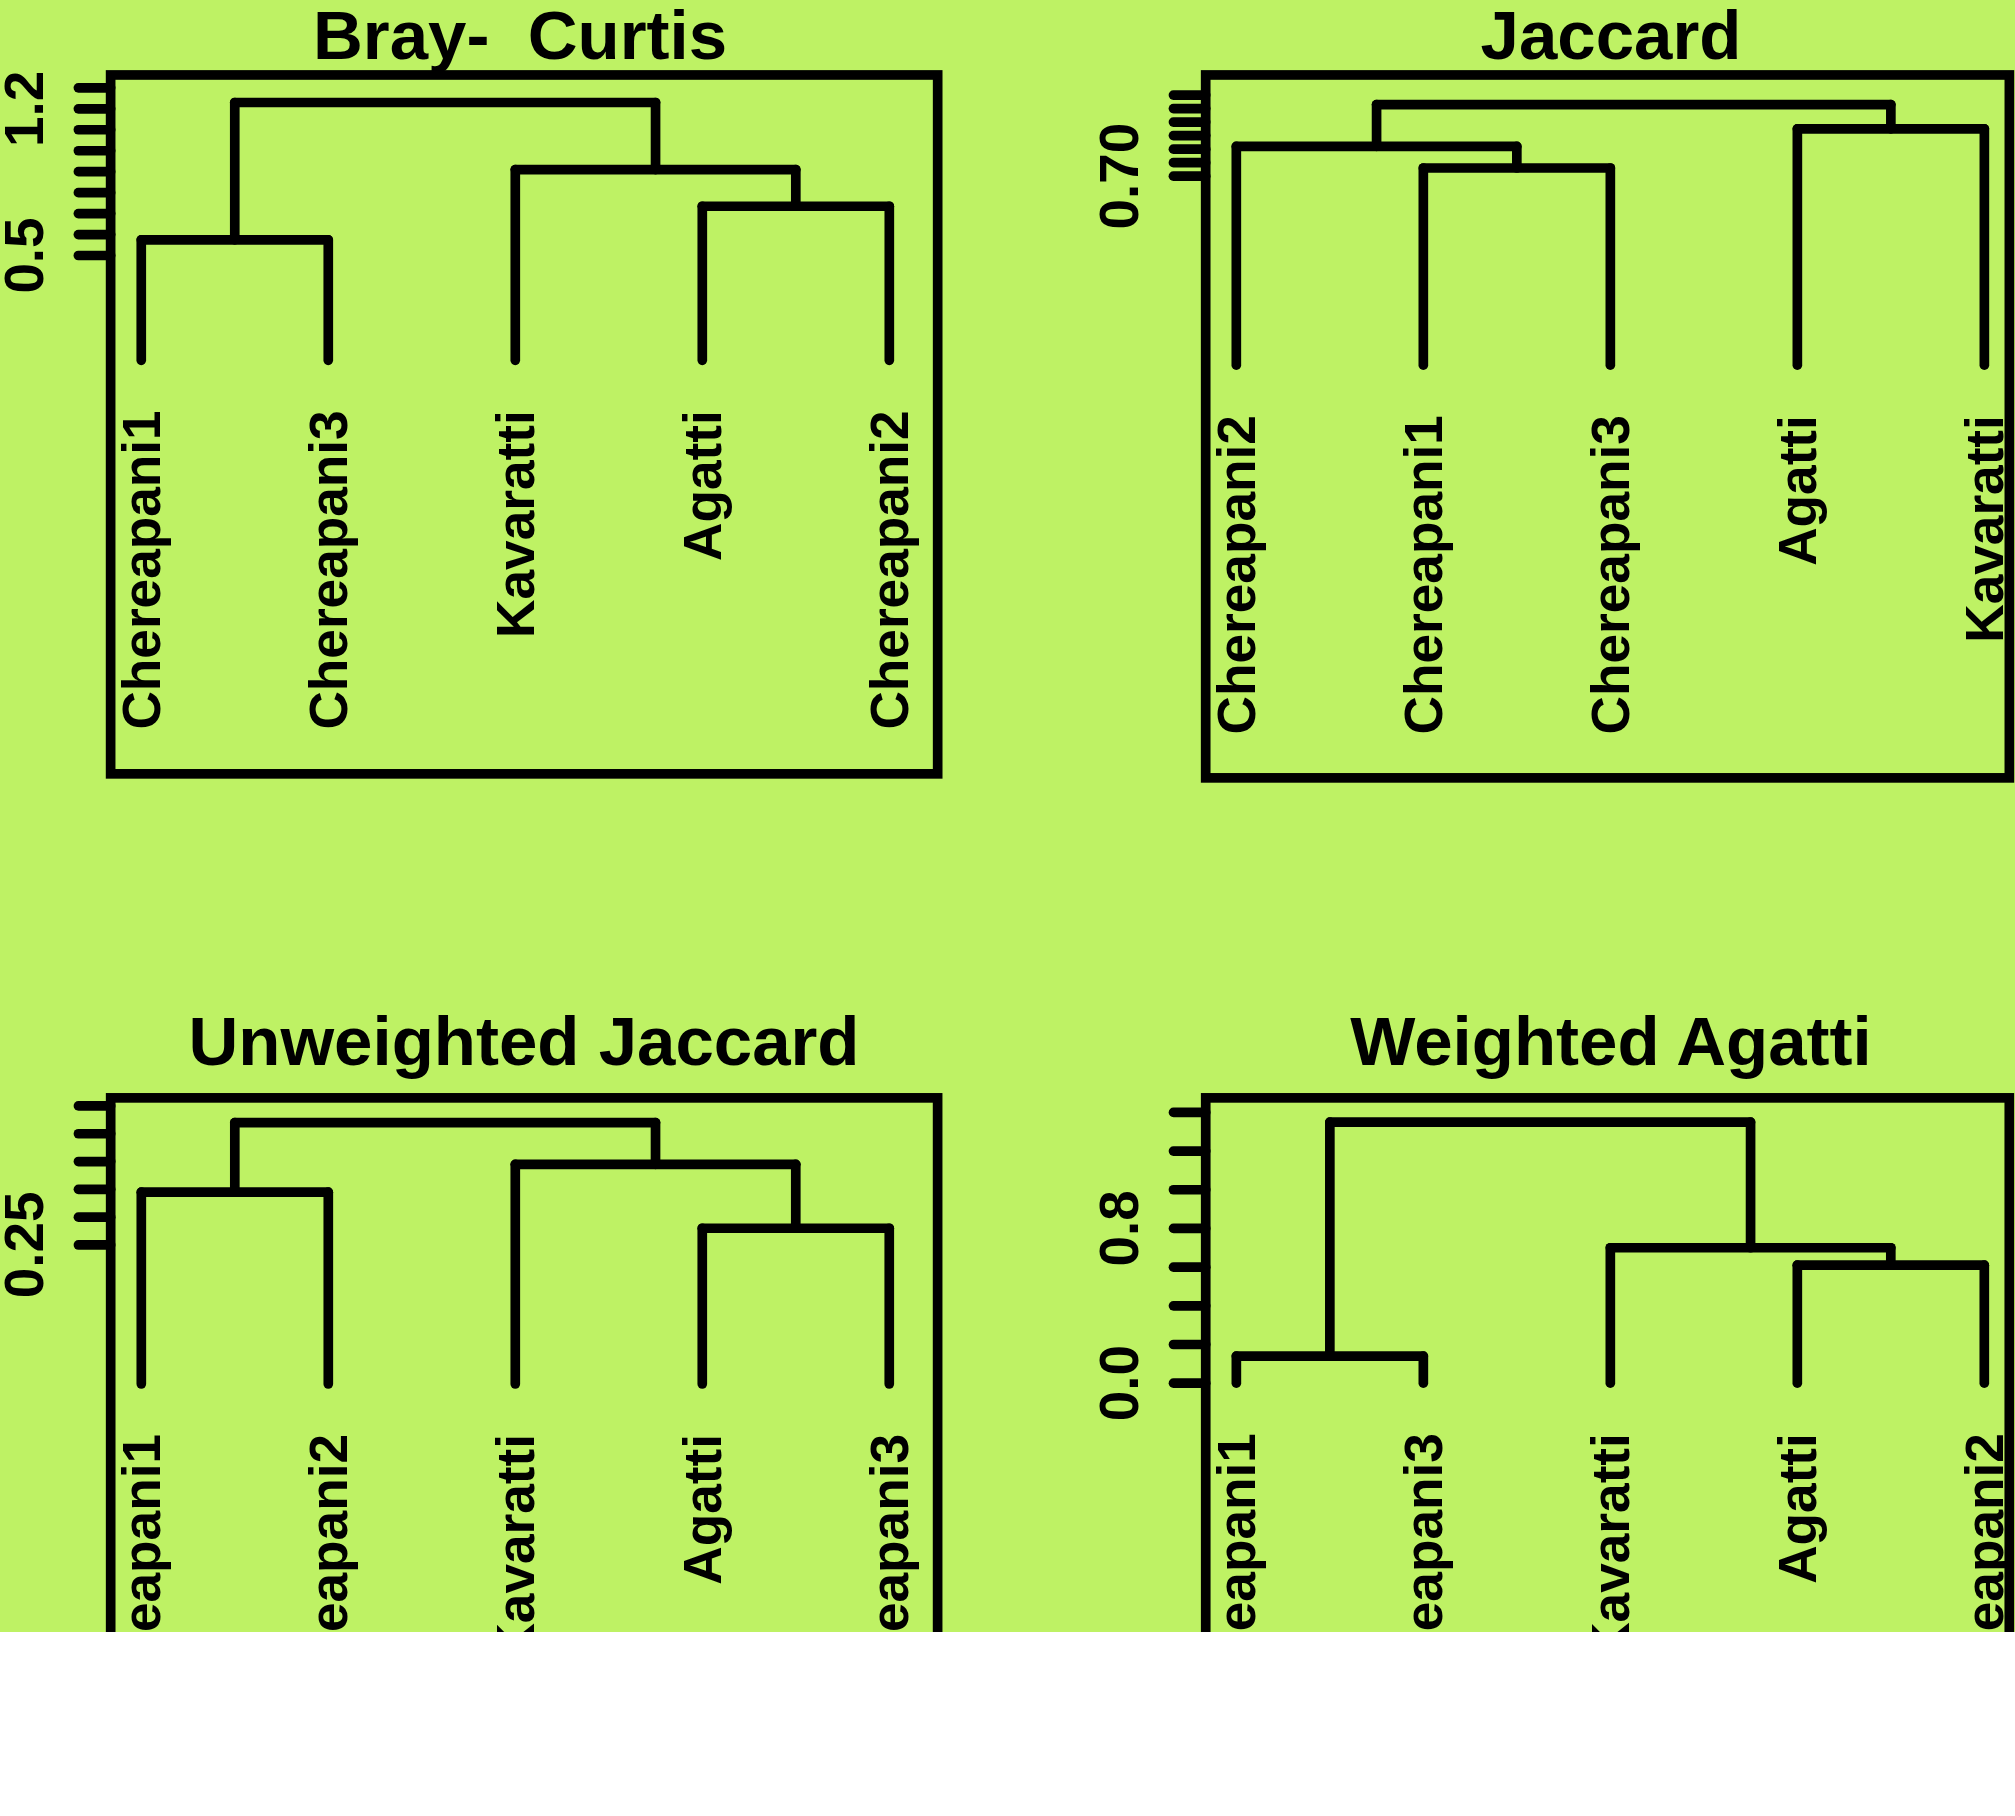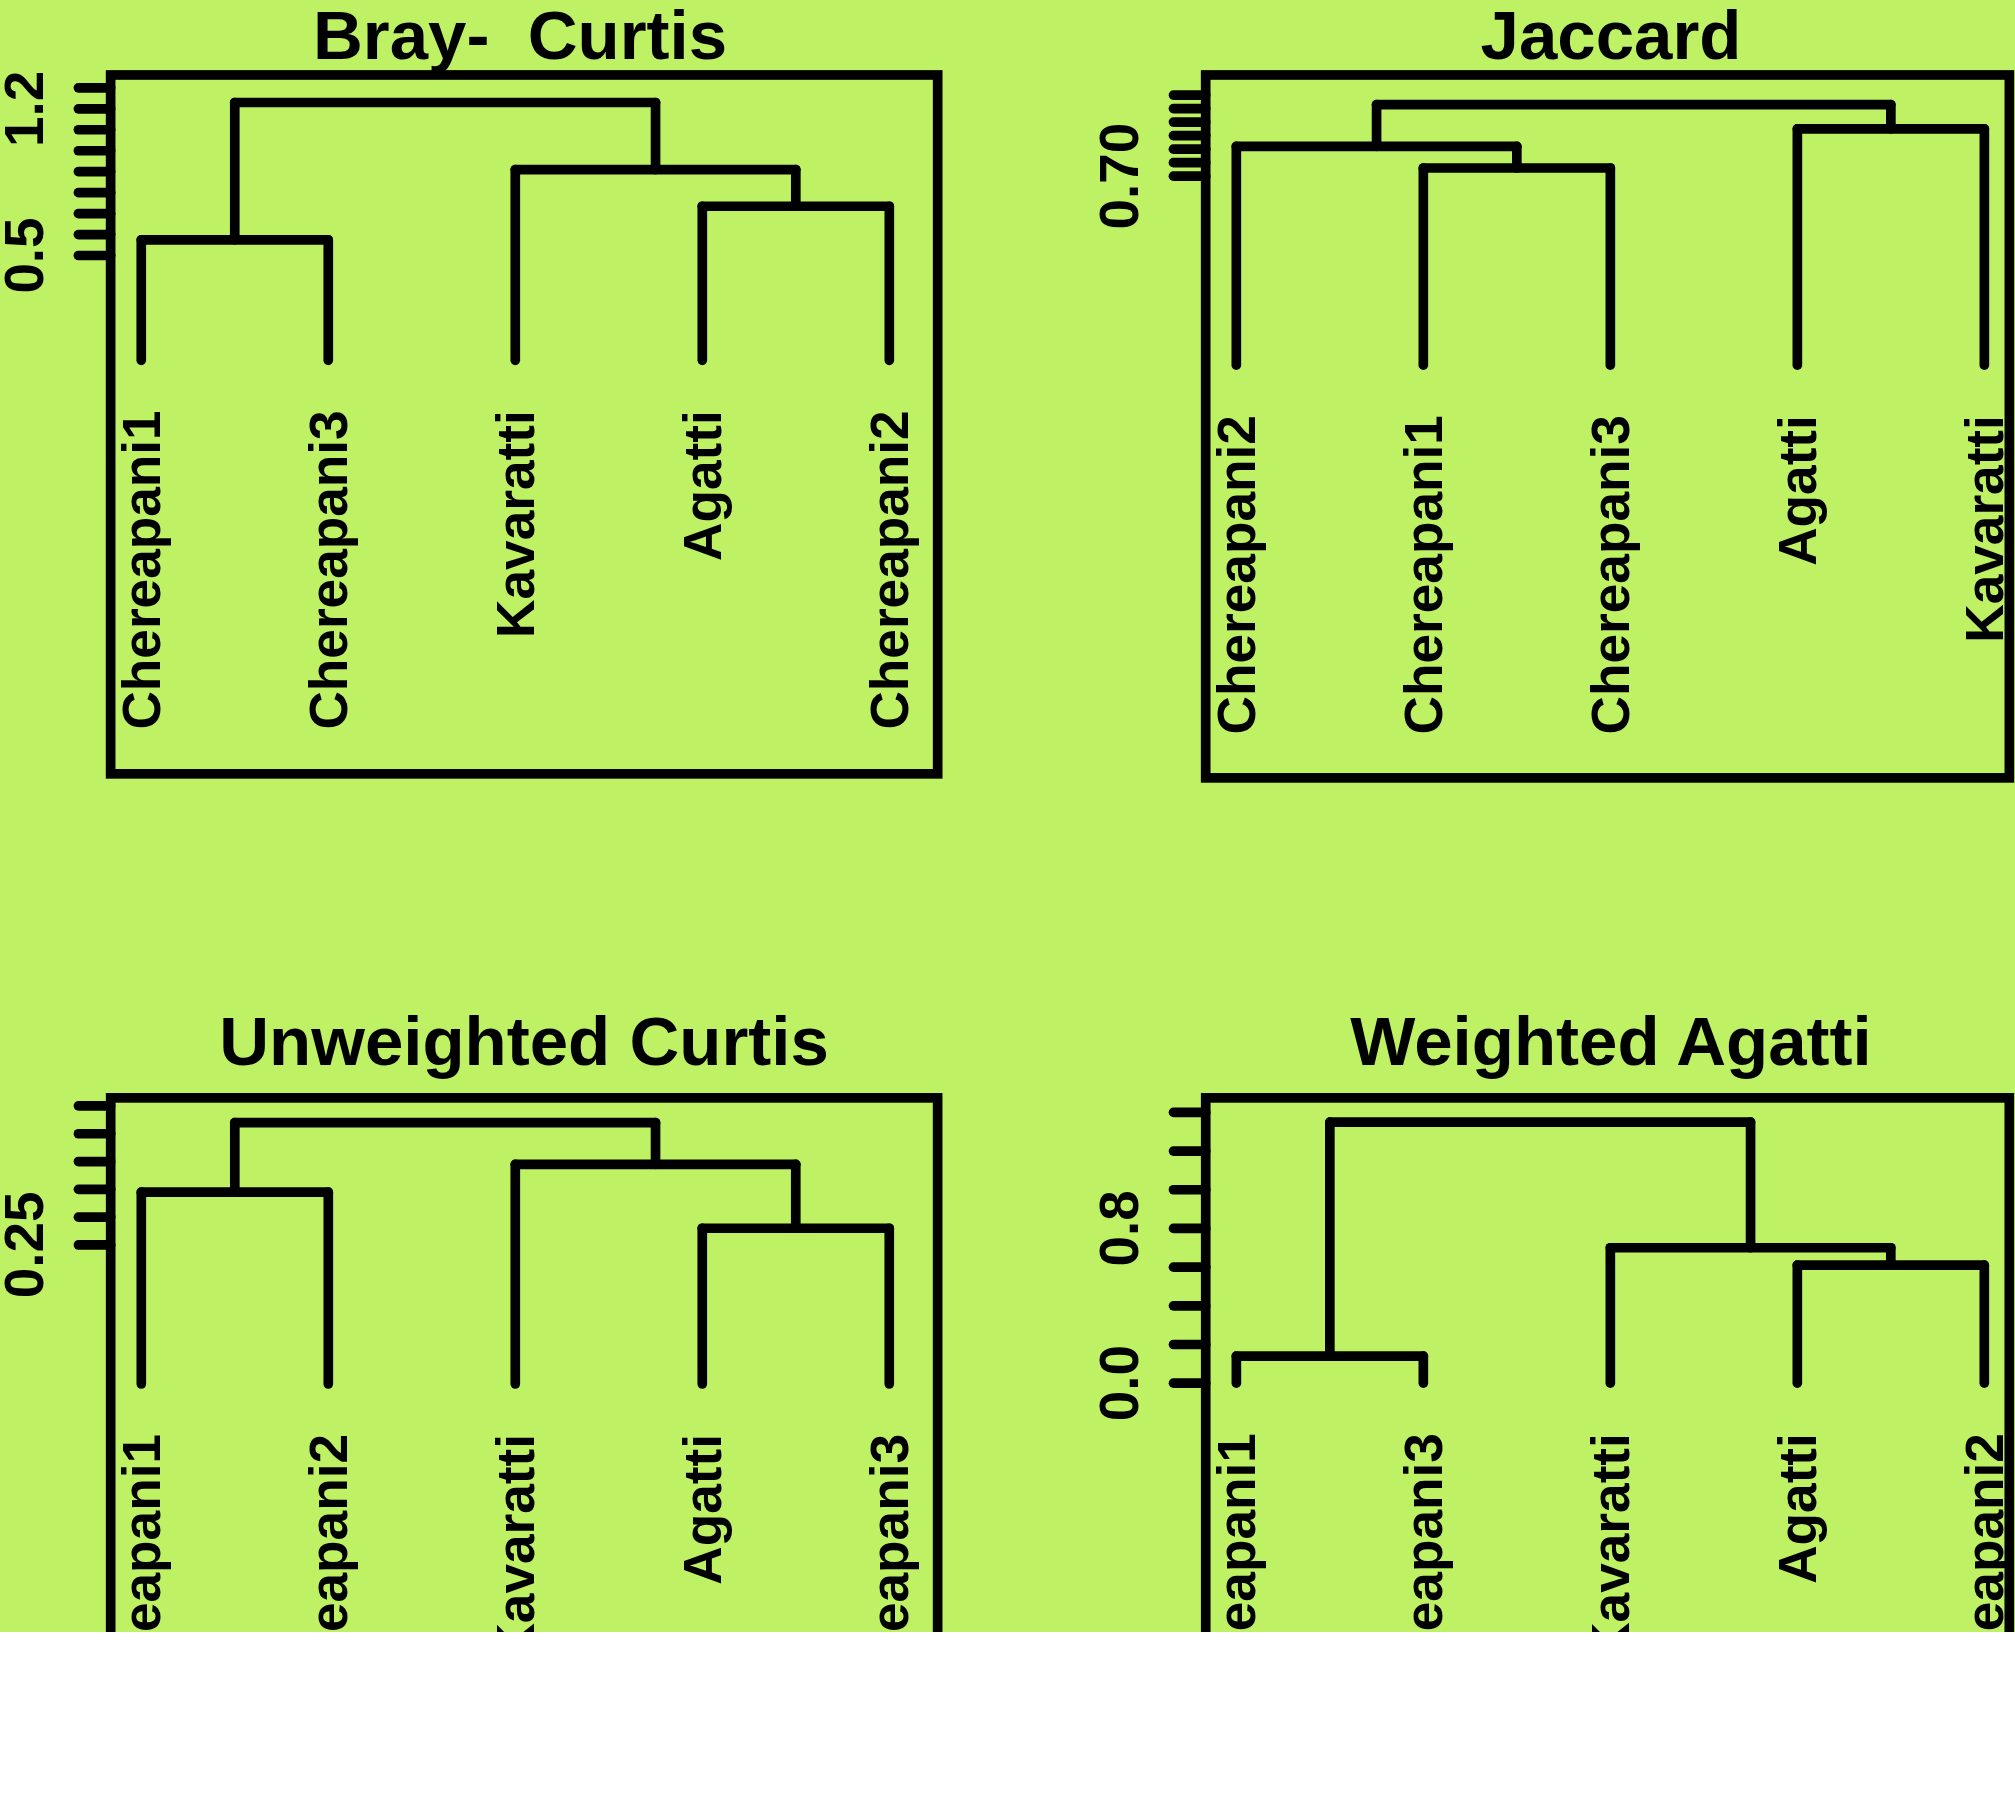--- a/index.html
+++ b/index.html
@@ -100,21 +100,21 @@
         <line x1="1095" y1="159.875" x2="1095" y2="129.72500000000002" stroke="#000000" stroke-width="12" stroke-linecap="round"></line>
         <text transform="translate(283,515) rotate(-90)" text-anchor="end" dominant-baseline="central" font-size="66" font-weight="bold" fill="#000000" font-family="&quot;Liberation Sans&quot;, sans-serif">Chereapani2</text>
         <text transform="translate(515,515) rotate(-90)" text-anchor="end" dominant-baseline="central" font-size="66" font-weight="bold" fill="#000000" font-family="&quot;Liberation Sans&quot;, sans-serif">Chereapani1</text>
         <text transform="translate(747,515) rotate(-90)" text-anchor="end" dominant-baseline="central" font-size="66" font-weight="bold" fill="#000000" font-family="&quot;Liberation Sans&quot;, sans-serif">Chereapani3</text>
         <text transform="translate(979,515) rotate(-90)" text-anchor="end" dominant-baseline="central" font-size="66" font-weight="bold" fill="#000000" font-family="&quot;Liberation Sans&quot;, sans-serif">Agatti</text>
         <text transform="translate(1211,515) rotate(-90)" text-anchor="end" dominant-baseline="central" font-size="66" font-weight="bold" fill="#000000" font-family="&quot;Liberation Sans&quot;, sans-serif">Kavaratti</text>
       </svg>
   </section>
 
   <section class="quadrant q-bl">
-    <div class="plot-title t-bl">Unweighted Curtis</div>
+    <div class="plot-title t-bl">Unweighted Jaccard</div>
     <svg width="1008" height="889" viewBox="0 0 1250 1103">
         <rect x="137" y="212" width="1026" height="875" fill="none" stroke="#000000" stroke-width="12"></rect>
         <line x1="97" y1="394.5" x2="137" y2="394.5" stroke="#000000" stroke-width="12" stroke-linecap="round"></line>
         <line x1="97" y1="360" x2="137" y2="360" stroke="#000000" stroke-width="12" stroke-linecap="round"></line>
         <line x1="97" y1="325.5" x2="137" y2="325.5" stroke="#000000" stroke-width="12" stroke-linecap="round"></line>
         <line x1="97" y1="291" x2="137" y2="291" stroke="#000000" stroke-width="12" stroke-linecap="round"></line>
         <line x1="97" y1="256.5" x2="137" y2="256.5" stroke="#000000" stroke-width="12" stroke-linecap="round"></line>
         <line x1="97" y1="222" x2="137" y2="222" stroke="#000000" stroke-width="12" stroke-linecap="round"></line>
         <text transform="translate(30,394.5) rotate(-90)" text-anchor="middle" dominant-baseline="central" font-size="68" font-weight="bold" fill="#000000" font-family="&quot;Liberation Sans&quot;, sans-serif">0.25</text>
         <line x1="175" y1="328.95000000000005" x2="407" y2="328.95000000000005" stroke="#000000" stroke-width="12" stroke-linecap="round"></line>

